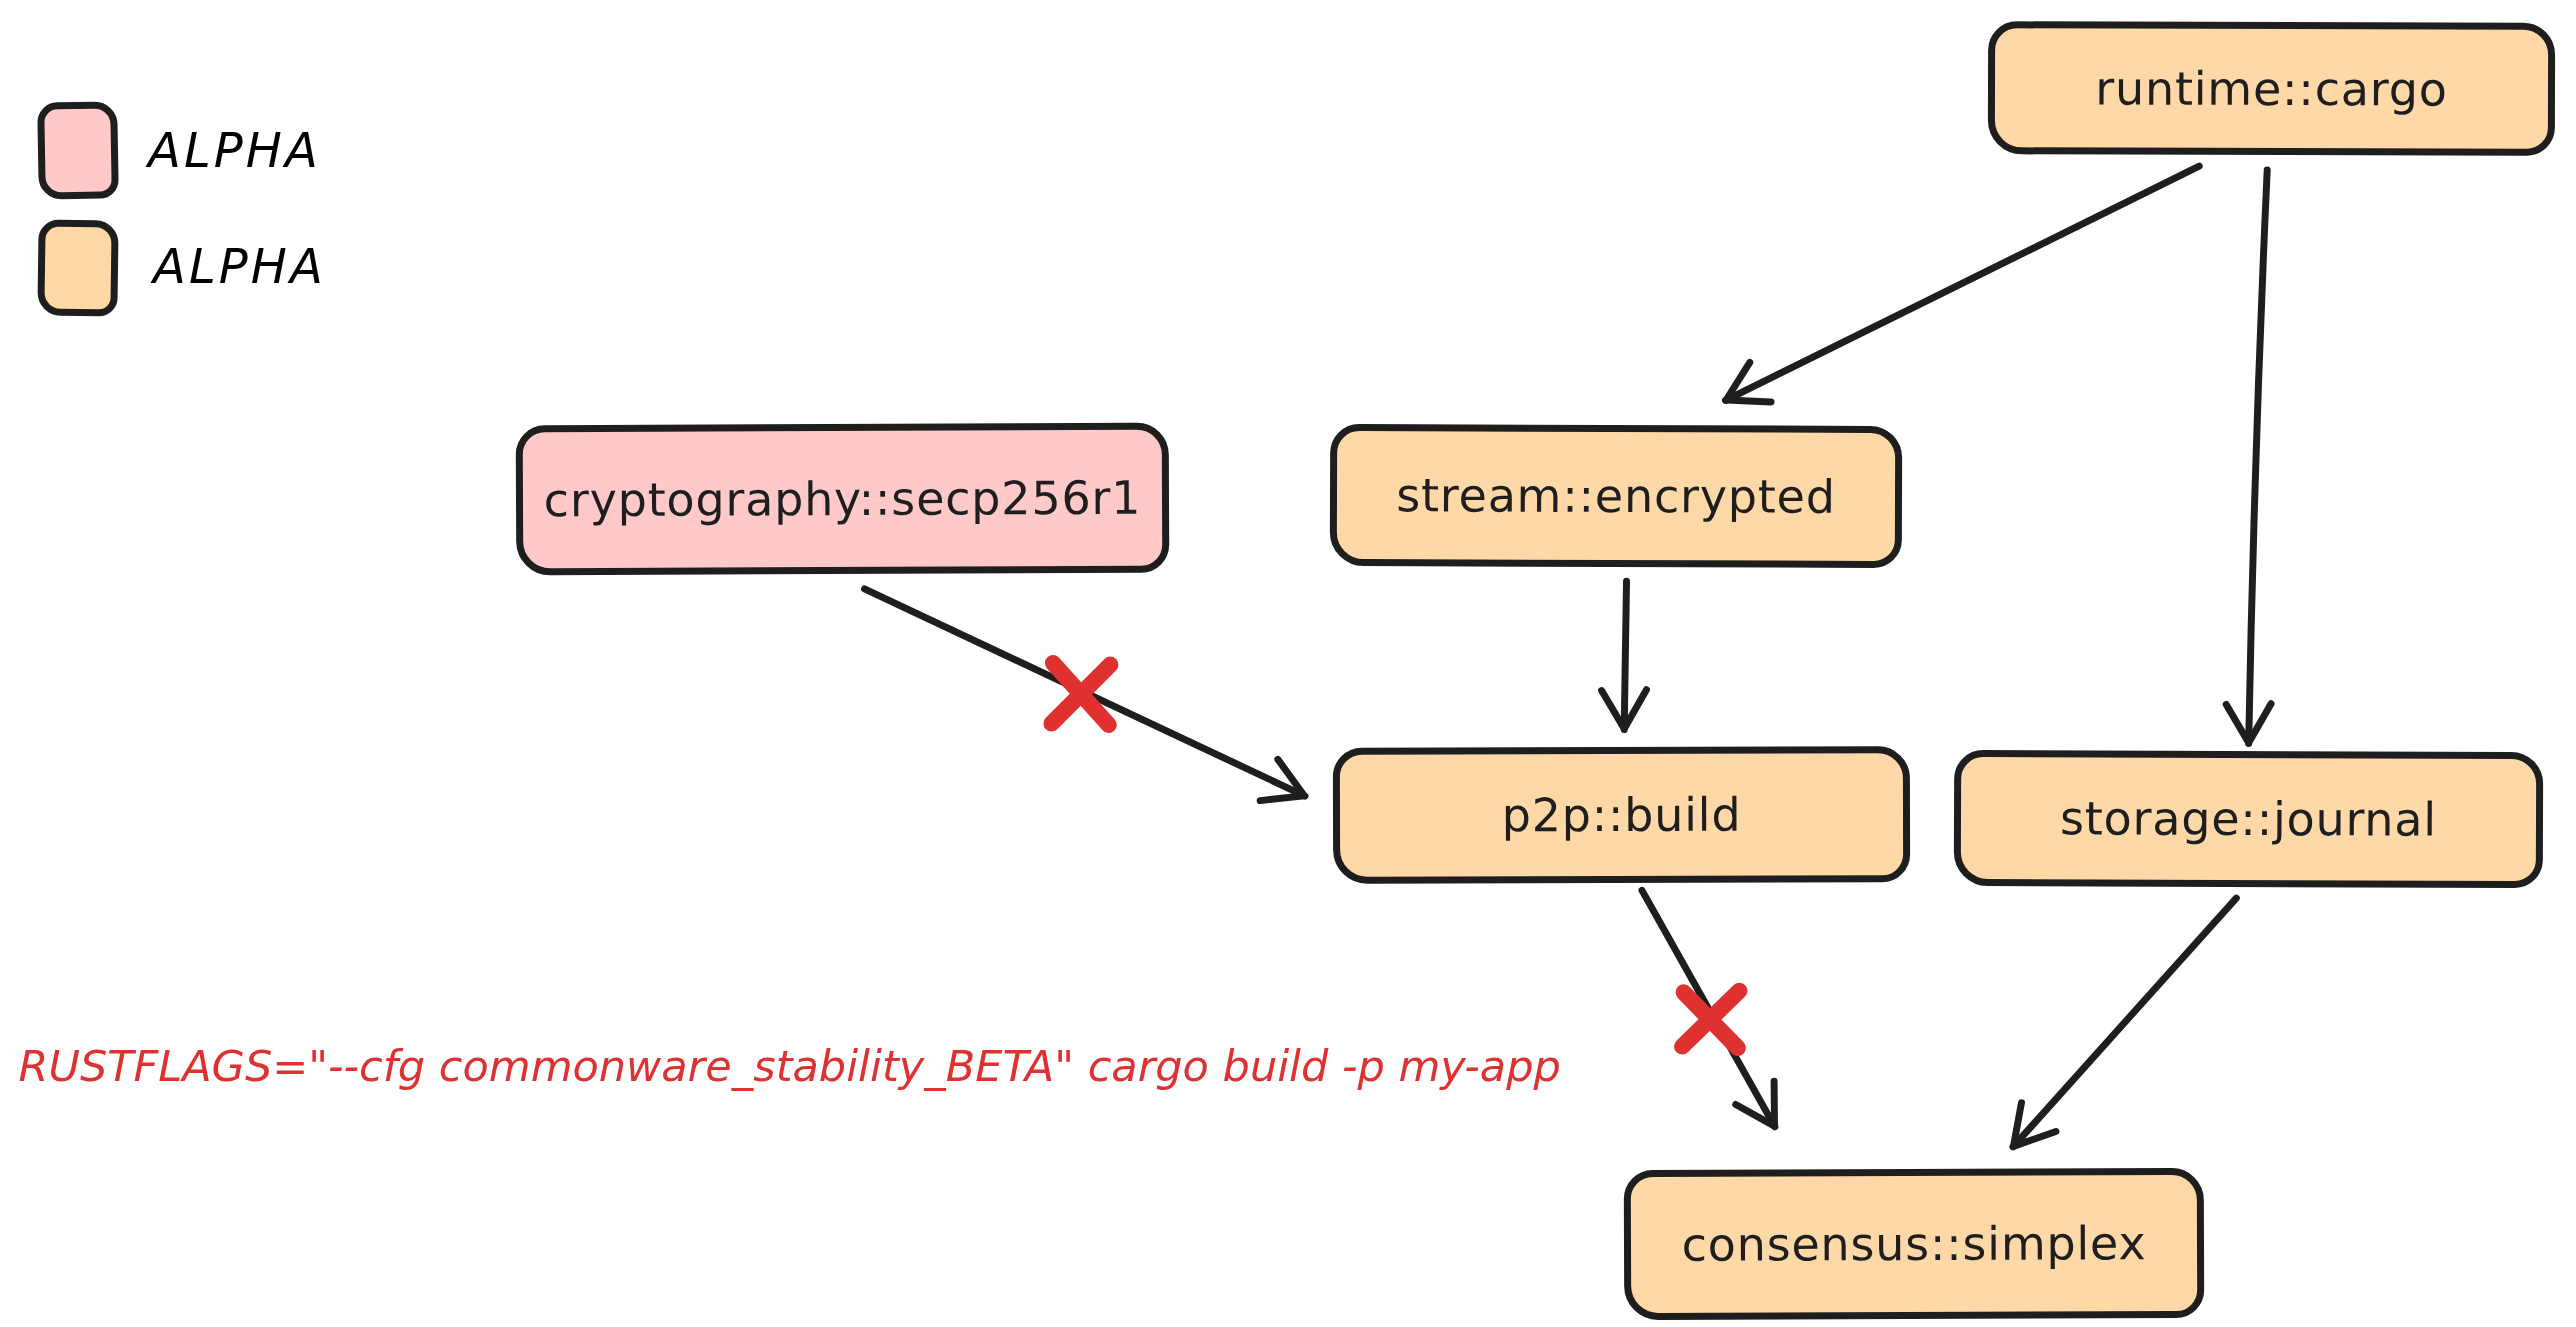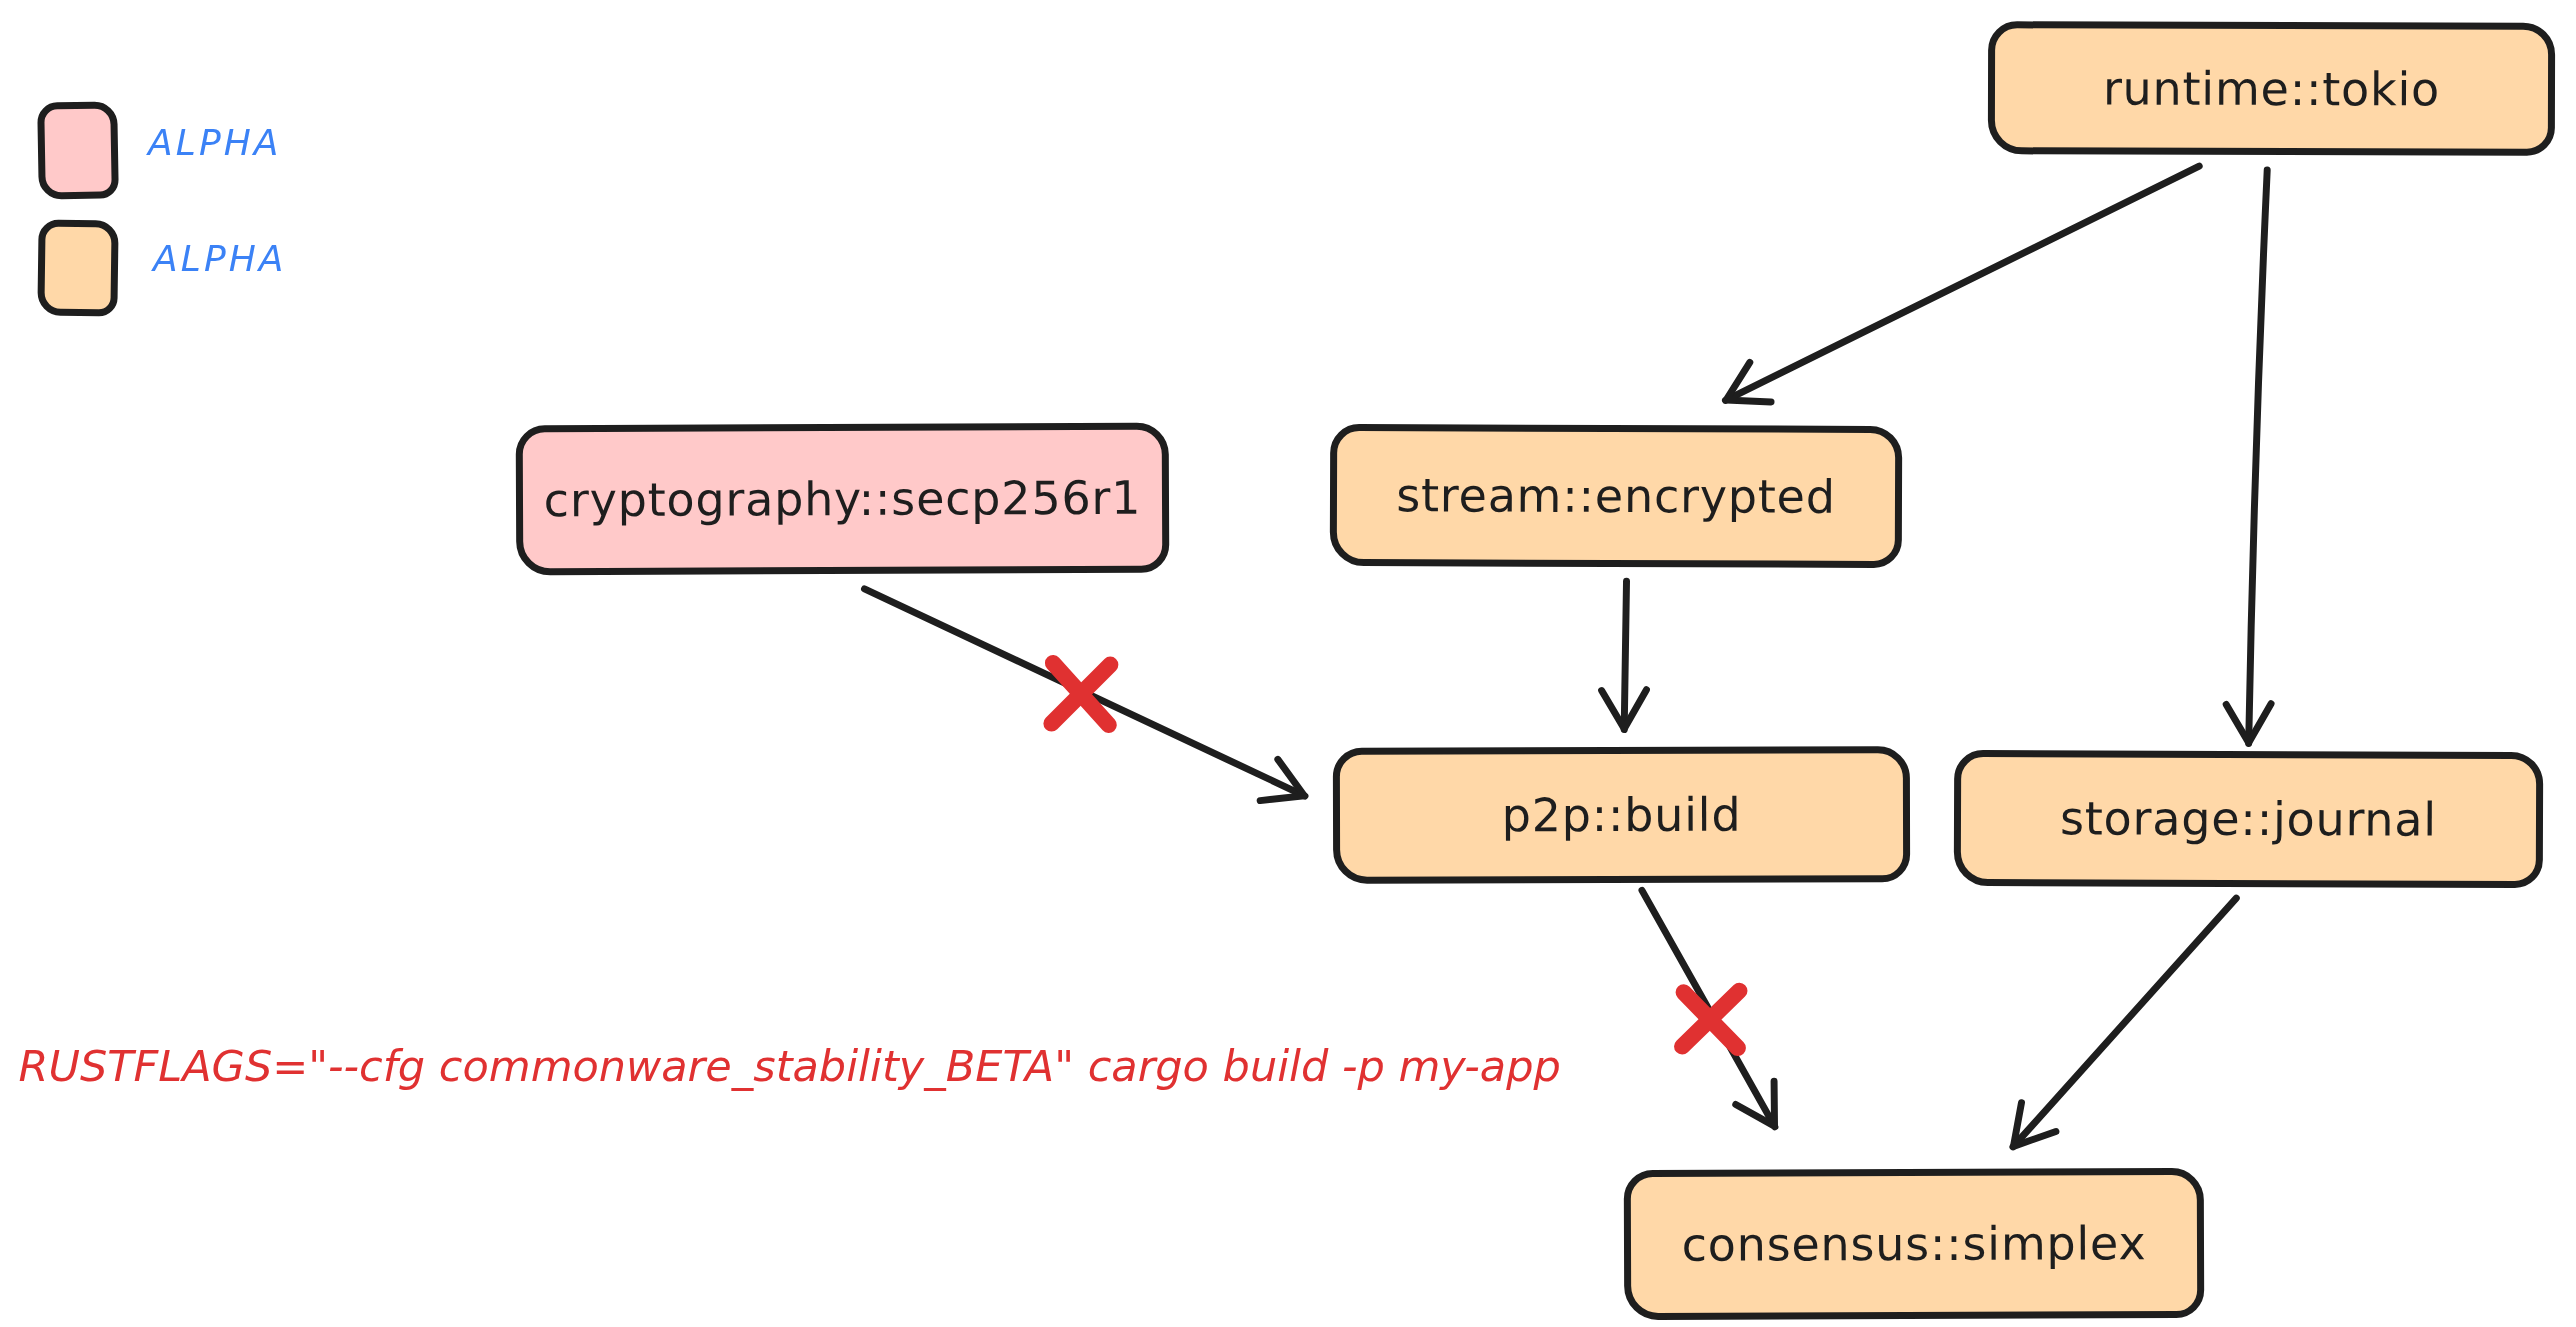--- a/index.html
+++ b/index.html
@@ -57,24 +57,24 @@
     width: 80px;
     border: 7.7px solid #1e1e1e;
     border-radius: 20px 23px 18.6px 23px;
     box-sizing: border-box;
   }
   .sw-alpha { left: 38px; top: 102px; height: 97px; transform: rotate(-1deg); }
   .sw-beta  { left: 38px; top: 220px; height: 96px; transform: rotate(0.8deg); }
   .legend-label {
     position: absolute;
     z-index: 2;
-    font-size: 36px;
+    font-size: 48px;
     font-style: italic;
     letter-spacing: 3.1px;
-    color: #3b82f6;
+    color: #000000;
     white-space: nowrap;
   }
   .ll-alpha { left: 148px; top: 122px; }
   .ll-beta  { left: 153px; top: 238px; }
   
   .command {
     position: absolute;
     z-index: 2;
     left: 18.6px;
     top: 1041px;
@@ -120,21 +120,21 @@
     </g>
   </svg>
 
   <div class="legend-swatch sw-alpha" style="background-color: rgb(255, 201, 201);"></div>
   <div class="legend-label ll-alpha">ALPHA</div>
 
   <div class="legend-swatch sw-beta" style="background-color: rgb(255, 216, 168);"></div>
   <div class="legend-label ll-beta">ALPHA</div>
 
   <div class="node n-runtime" style="background-color: rgb(255, 216, 168);">
-    <span>runtime::tokio</span>
+    <span>runtime::cargo</span>
   </div>
 
   <div class="node n-crypto" style="background-color: rgb(255, 201, 201);">
     <span>cryptography::secp256r1</span>
   </div>
 
   <div class="node n-stream" style="background-color: rgb(255, 216, 168);">
     <span>stream::encrypted</span>
   </div>
 

